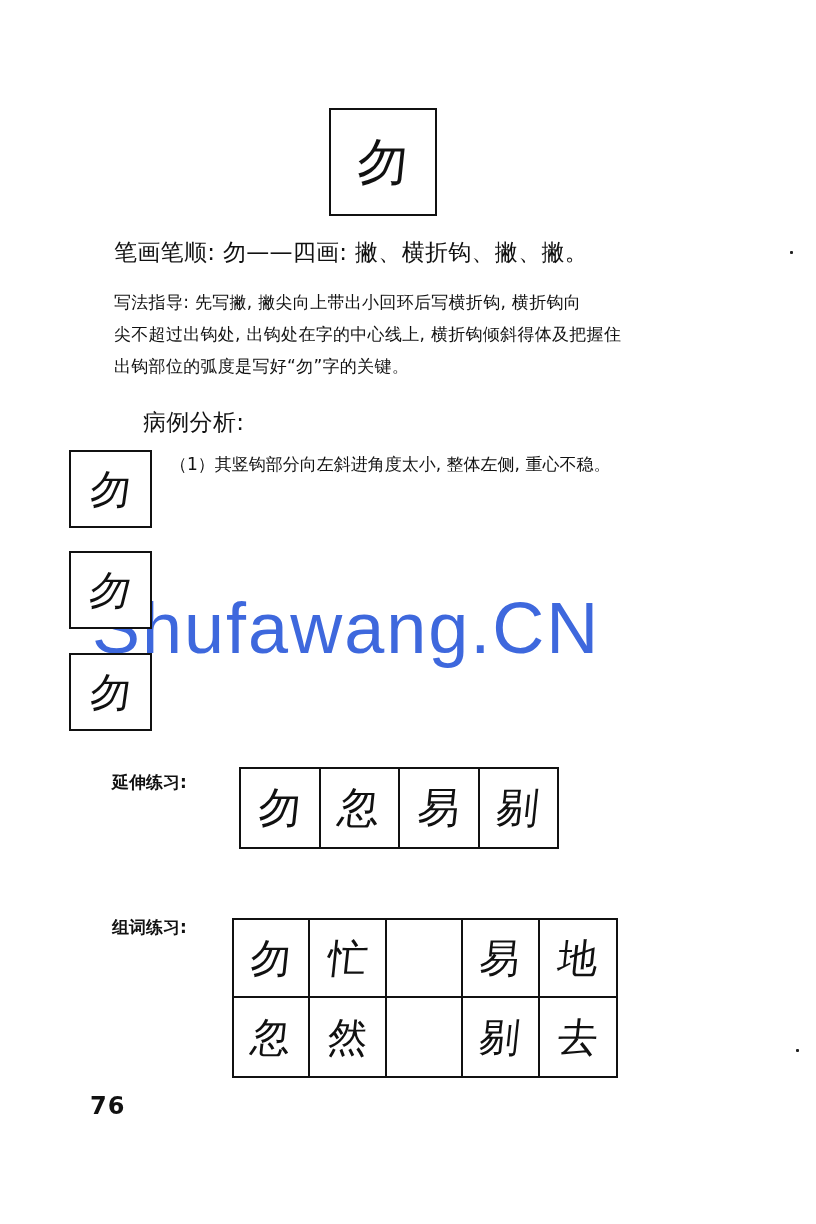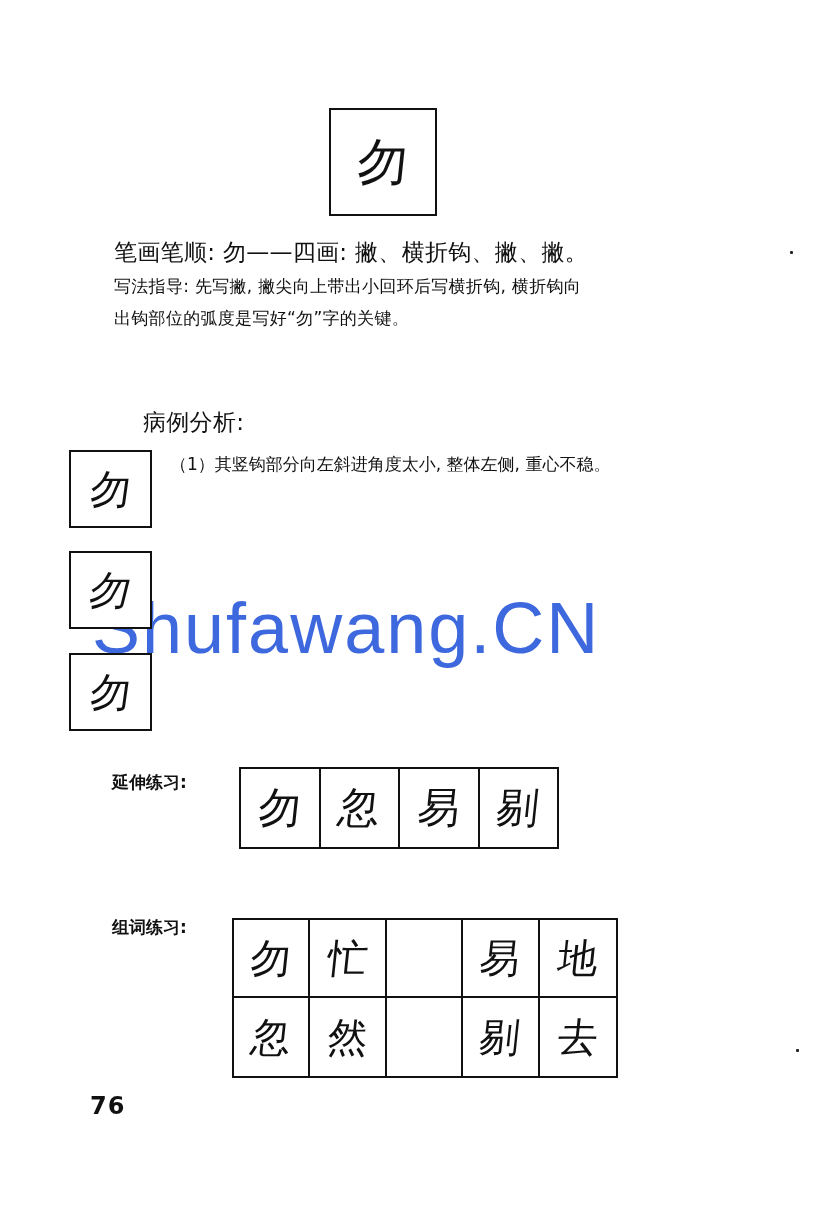--- a/index.html
+++ b/index.html
@@ -62,22 +62,23 @@
 
   <div class="box hero">
     <span class="glyph">勿</span>
   </div>
 
   <div class="text-line" style="left:114px; top:240px;">
     <span>笔画笔顺:</span>
     <span>勿——四画: 撇、横折钩、撇、撇。</span>
   </div>
 
-  <div class="para" style="top:270px;">
+  <div class="para" style="top:286px;">
     <span class="para-line">写法指导: 先写撇, 撇尖向上带出小回环后写横折钩, 横折钩向</span>
+    <span class="para-line">尖不超过出钩处, 出钩处在字的中心线上, 横折钩倾斜得体及把握住</span>
     <span class="para-line">出钩部位的弧度是写好“勿”字的关键。</span>
   </div>
 
   <div class="text-line" style="left:114px; top:410px;margin-left:29px;">病例分析:</div>
 
   <div class="box err-box err1">
     <span class="glyph">勿</span>
   </div>
   <div class="err-text" style="top:452px;">（1）其竖钩部分向左斜进角度太小, 整体左侧, 重心不稳。</div>
 

